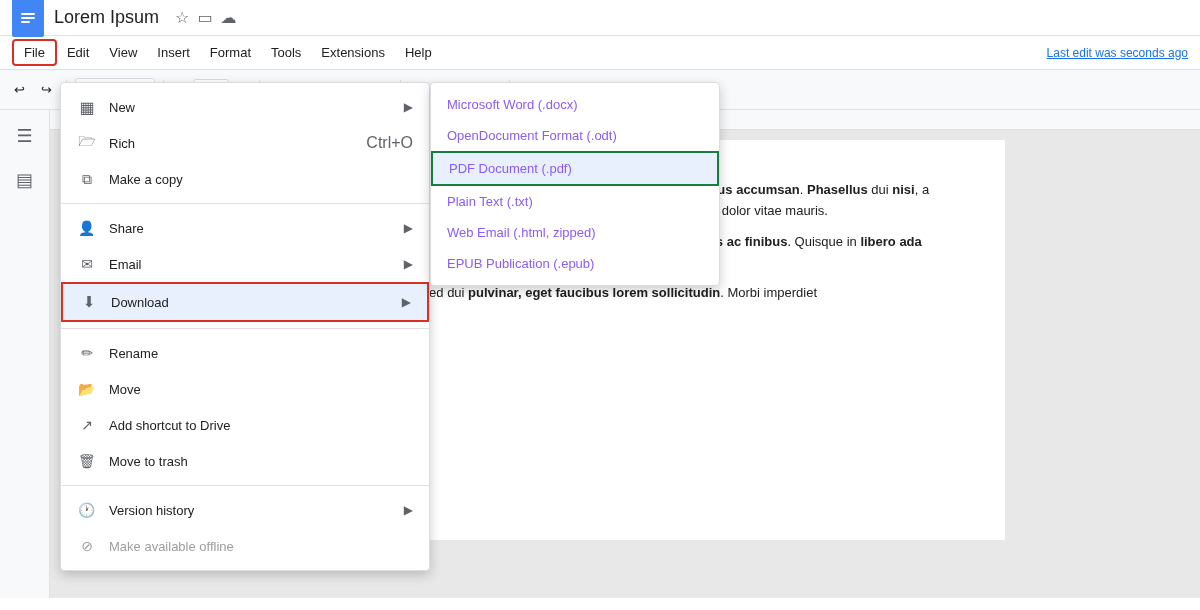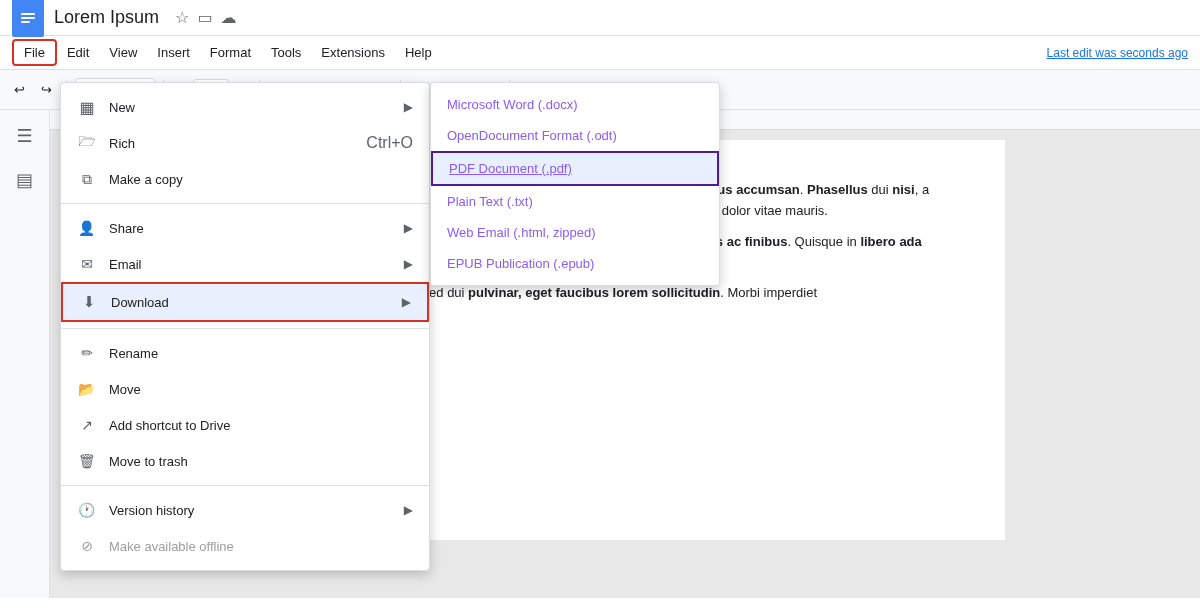--- a/index.html
+++ b/index.html
@@ -229,22 +229,21 @@
       padding: 6px 0;
     }
     .download-submenu-item {
       padding: 8px 16px;
       cursor: pointer;
       font-size: 13px;
       color: #8b5cf6;
     }
     .download-submenu-item.highlighted {
       background: #e8f0fe;
-      border: 2px solid #4c1d95;
-      text-decoration: underline;
+      border: 2px solid #15803d;
     }
 
     
     .page-num {
       position: absolute;
       left: 0;
       top: 40px;
       width: 20px;
       font-size: 10px;
       color: #9e9e9e;

